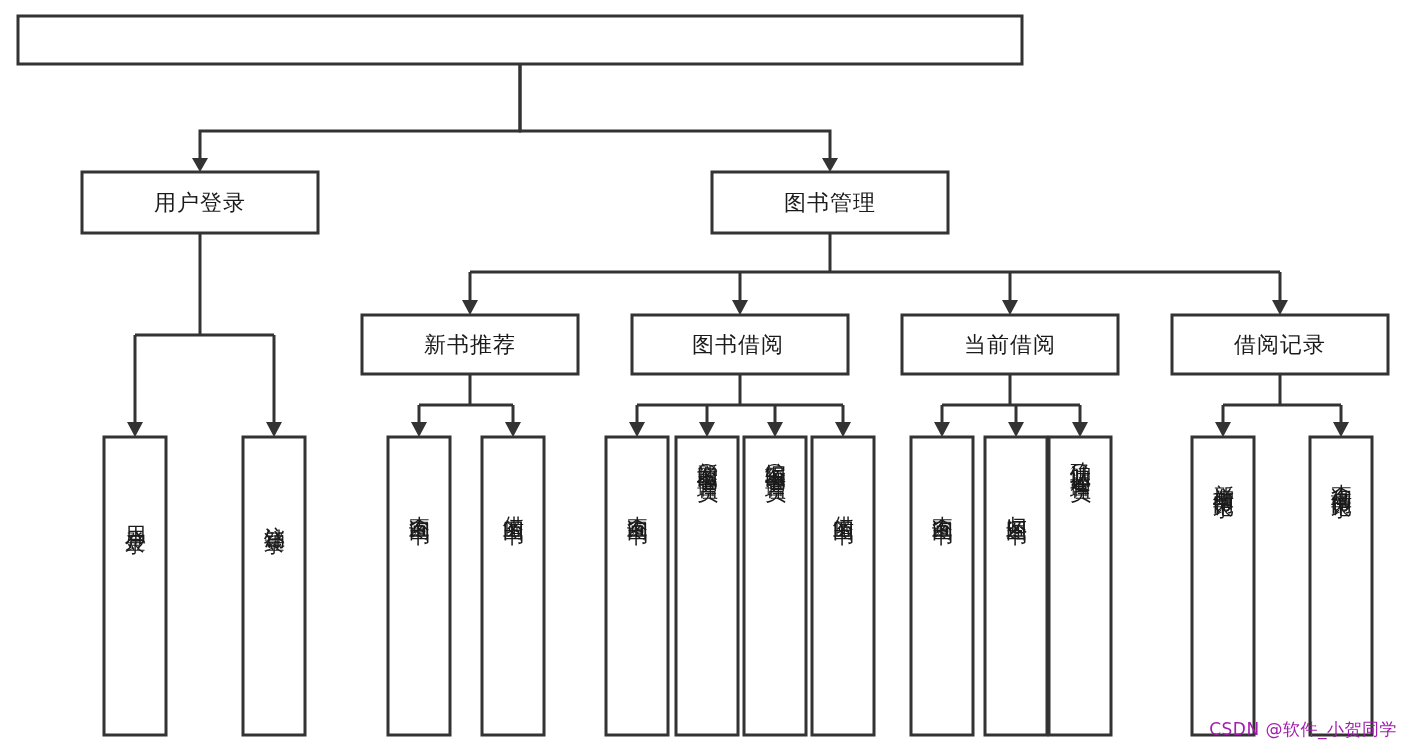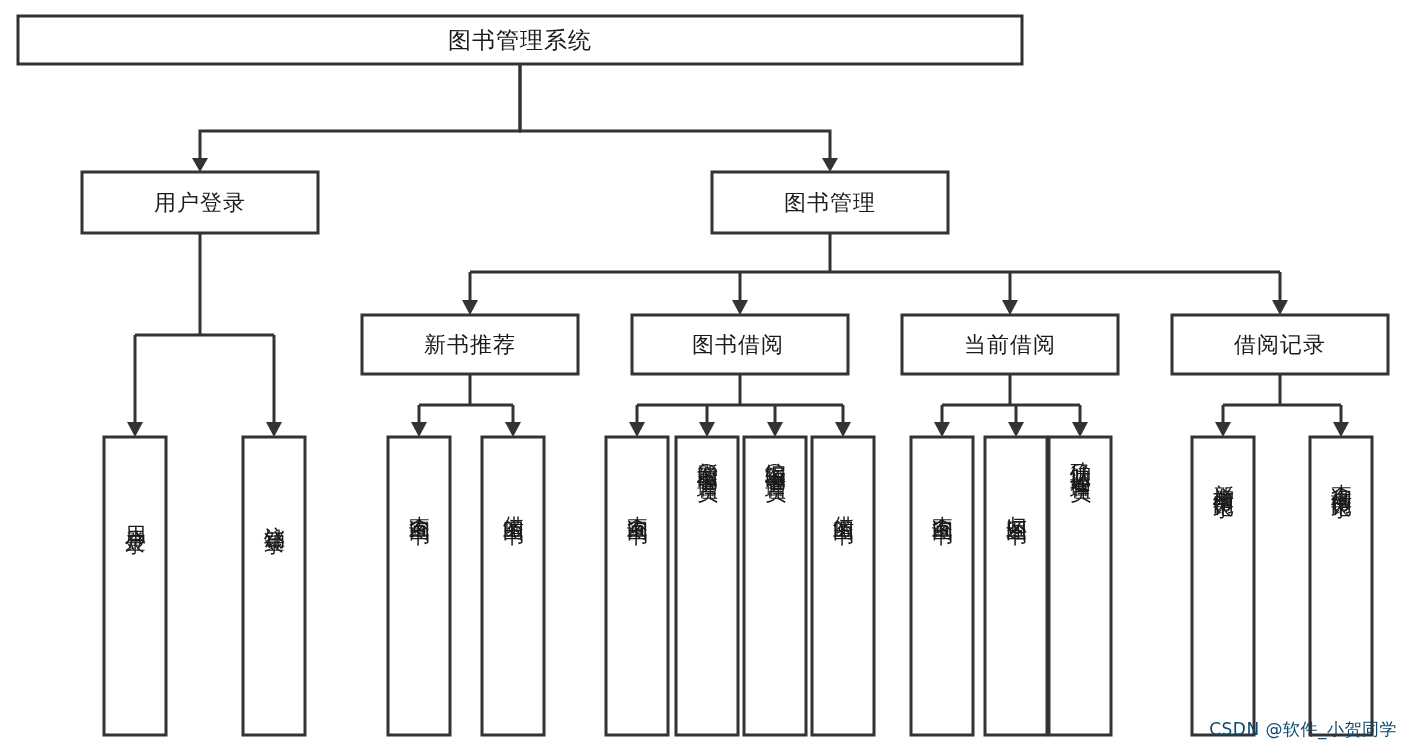--- a/index.html
+++ b/index.html
@@ -67,21 +67,21 @@
     color: #1a1a1a;
     letter-spacing: 1px;
     pointer-events: none;
     font-family: "DejaVu Sans", "Liberation Sans", sans-serif;
   }
   .watermark {
     position: absolute;
     right: 8px;
     bottom: 6px;
     font-size: 17px;
-    color: #0c4a6e;
+    color: #a21caf;
     letter-spacing: 0.5px;
     font-family: "DejaVu Sans", "Liberation Sans", sans-serif;
     white-space: nowrap;
   }
 </style>
 </head>
 <body>
 
 <div id="diagram-root">
 
@@ -181,21 +181,20 @@
     <rect class="node-rect" x="676" y="437" width="62" height="298"></rect>
     <rect class="node-rect" x="744" y="437" width="62" height="298"></rect>
     <rect class="node-rect" x="812" y="437" width="62" height="298"></rect>
     <rect class="node-rect" x="911" y="437" width="62" height="298"></rect>
     <rect class="node-rect" x="985" y="437" width="62" height="298"></rect>
     <rect class="node-rect" x="1049" y="437" width="62" height="298"></rect>
     <rect class="node-rect" x="1192" y="437" width="62" height="298"></rect>
     <rect class="node-rect" x="1310" y="437" width="62" height="298"></rect>
   </svg>
 
-  <div class="htext" style="left:18px; top:16px; width:1004px; height:48px; font-size:23px;">图书管理系统</div>
 
   <div class="htext" style="left:82px; top:172px; width:236px; height:61px;">用户登录</div>
   <div class="htext" style="left:712px; top:172px; width:236px; height:61px;">图书管理</div>
 
   <div class="htext" style="left:362px; top:315px; width:216px; height:59px;text-align:center;">新书推荐</div>
   <div class="htext" style="left:632px; top:315px; width:212px; height:59px;">图书借阅</div>
   <div class="htext" style="left:902px; top:315px; width:216px; height:59px;">当前借阅</div>
   <div class="htext" style="left:1172px; top:315px; width:216px; height:59px;">借阅记录</div>
 
   <div class="vlabel-box" style="left:104px; top:437px; width:62px; height:298px;">

